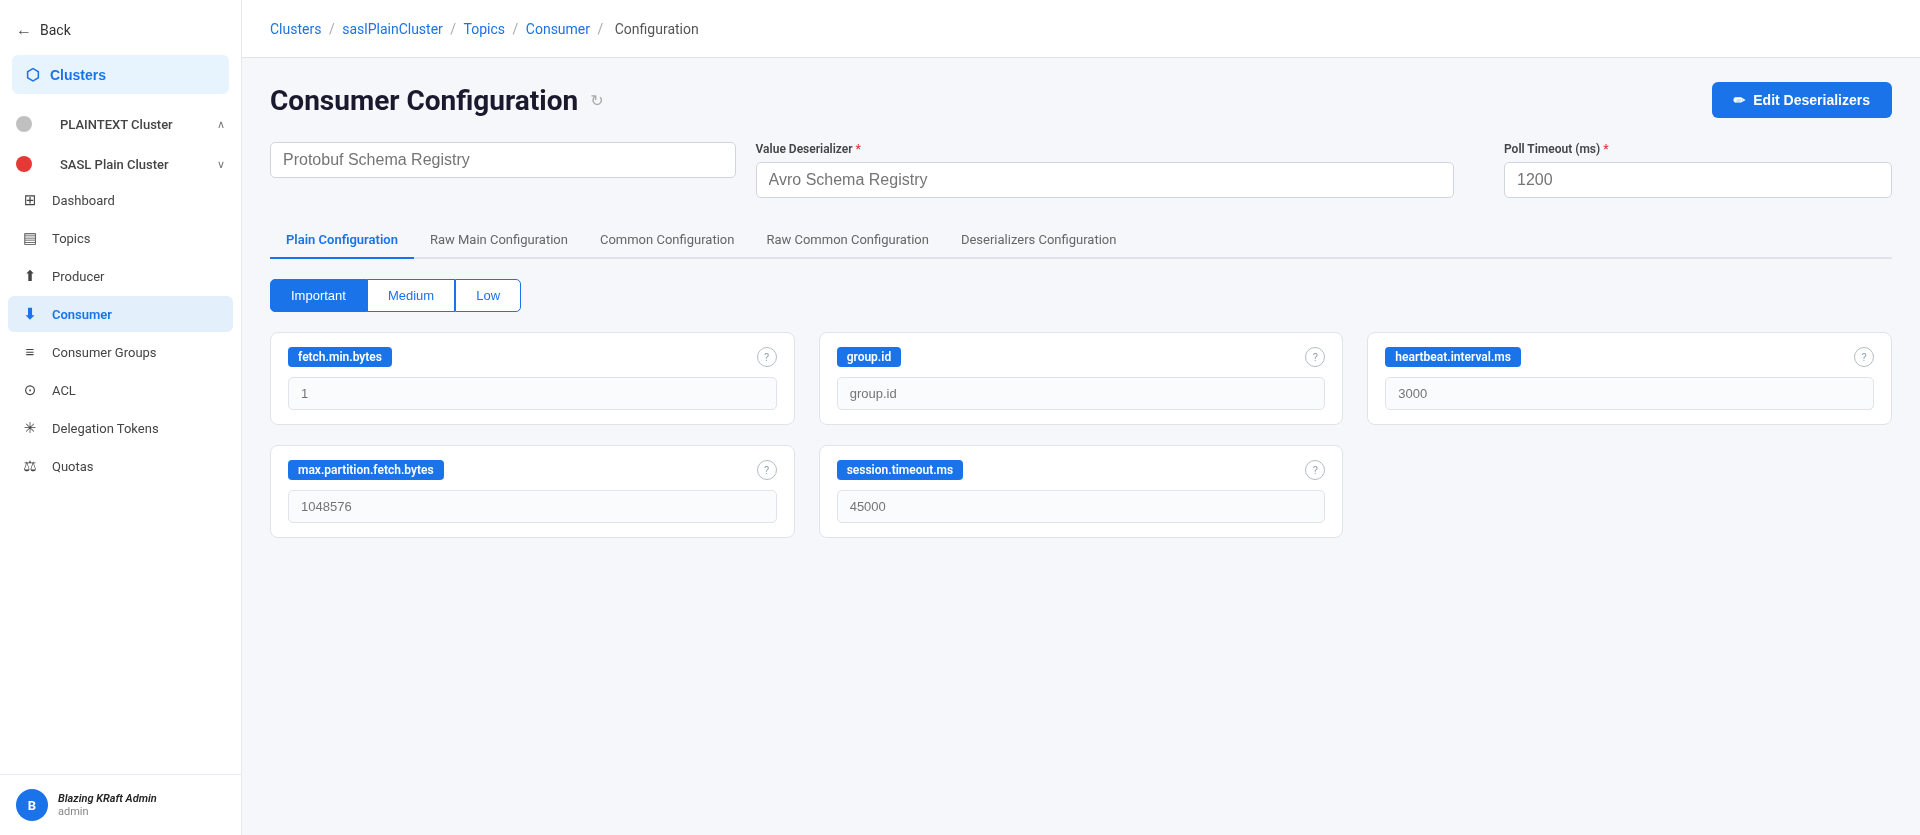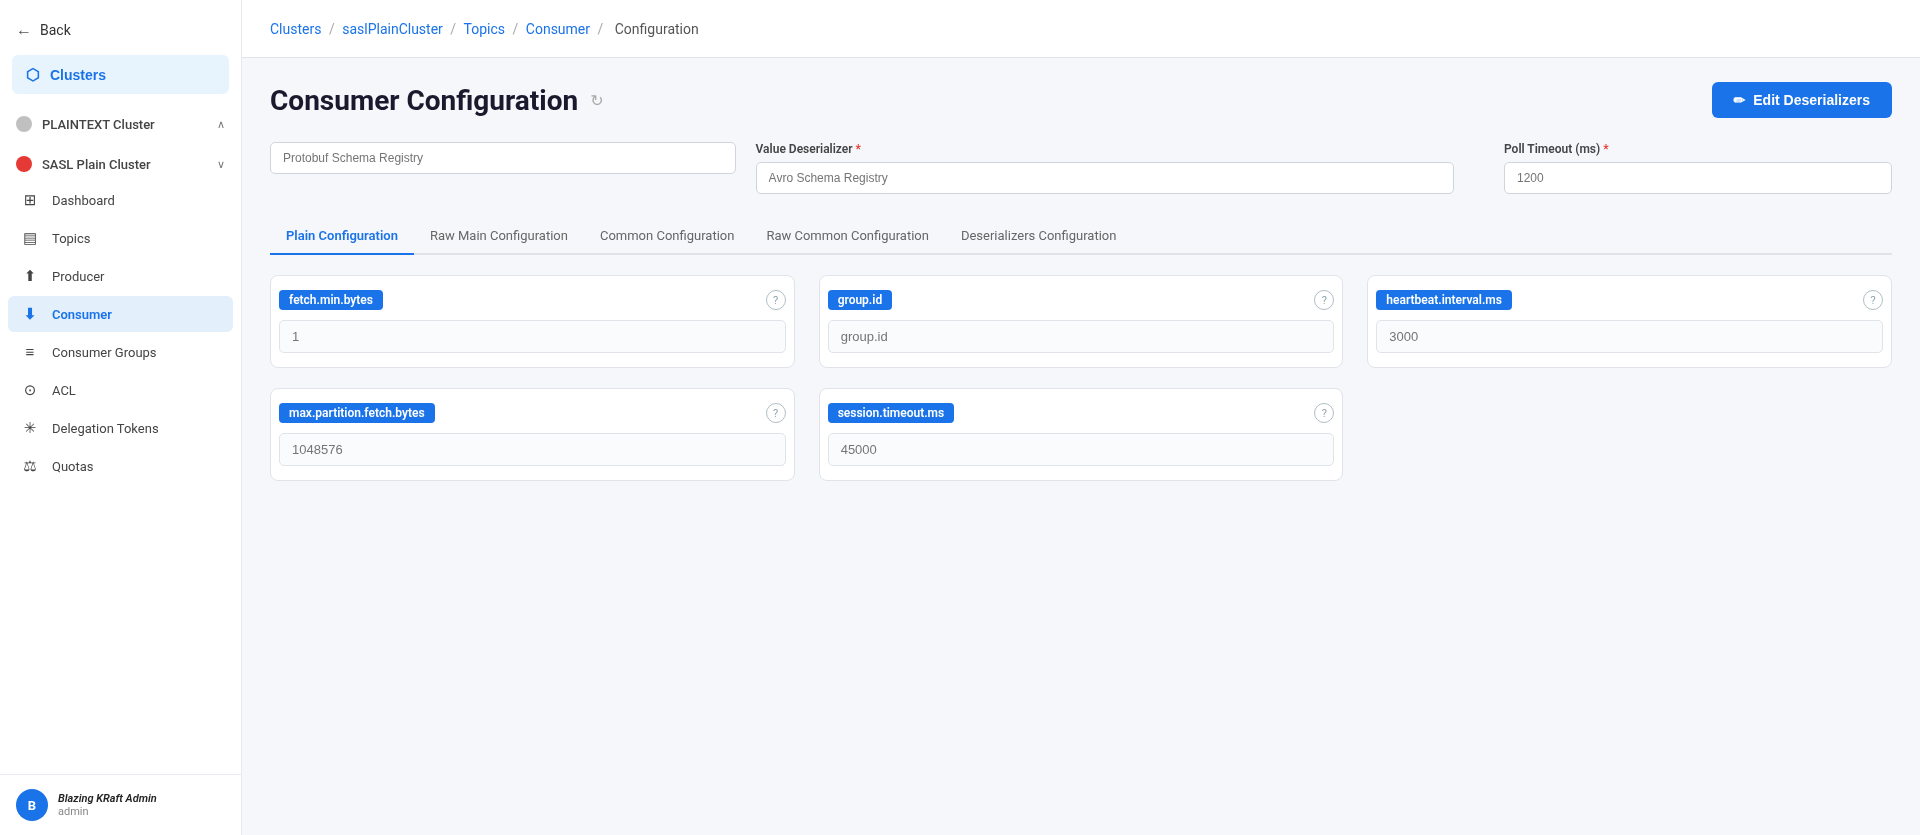--- a/index.html
+++ b/index.html
@@ -41,21 +41,21 @@
       color: #1a73e8;
       cursor: pointer;
       width: calc(100% - 24px);
     }
     .cluster-group {
       padding: 0 0 4px 0;
     }
     .cluster-header {
       display: flex;
       align-items: center;
-      gap: 10px;
+      gap: 28px;
       padding: 10px 16px;
       font-size: 13px;
       font-weight: 500;
       color: #444;
       cursor: pointer;
     }
     .cluster-dot {
       width: 16px;
       height: 16px;
       border-radius: 50%;
@@ -185,21 +185,21 @@
     .field-label {
       font-size: 12px;
       font-weight: 600;
       color: #444;
     }
     .field-label .required { color: #e53935; margin-left: 3px; }
     .field-input {
       border: 1px solid #d0d5dd;
       border-radius: 5px;
       padding: 8px 12px;
-      font-size: 12px;
+      font-size: 16px;
       color: #8b5cf6;
       background: #fff;
       outline: none;
     }
 
     
     .tabs-bar {
       display: flex;
       border-bottom: 2px solid #e0e4ea;
       margin-bottom: 20px;
@@ -240,21 +240,21 @@
     
     .config-grid {
       display: grid;
       grid-template-columns: 1fr 1fr 1fr;
       gap: 20px 24px;
     }
     .config-card {
       background: #fff;
       border-radius: 8px;
       border: 1px solid #e0e4ea;
-      padding: 14px 8px;
+      padding: 14px 17px;
       display: flex;
       flex-direction: column;
       gap: 10px;
     }
     .config-card-header {
       display: flex;
       align-items: center;
       justify-content: space-between;
     }
     .config-tag {
@@ -411,20 +411,25 @@
     </div>
 
     <div class="tabs-bar">
       <div class="tab active">Plain Configuration</div>
       <div class="tab">Raw Main Configuration</div>
       <div class="tab">Common Configuration</div>
       <div class="tab">Raw Common Configuration</div>
       <div class="tab">Deserializers Configuration</div>
     </div>
 
+    <div class="priority-row">
+      <button class="priority-btn active">Important</button>
+      <button class="priority-btn">Medium</button>
+      <button class="priority-btn">Low</button>
+    </div>
 
     <div class="config-grid">
 
       <div class="config-card">
         <div class="config-card-header">
           <span class="config-tag">fetch.min.bytes</span>
           <span class="help-icon">?</span>
         </div>
         <input class="config-input" type="text" placeholder="1" style="">
       </div>

